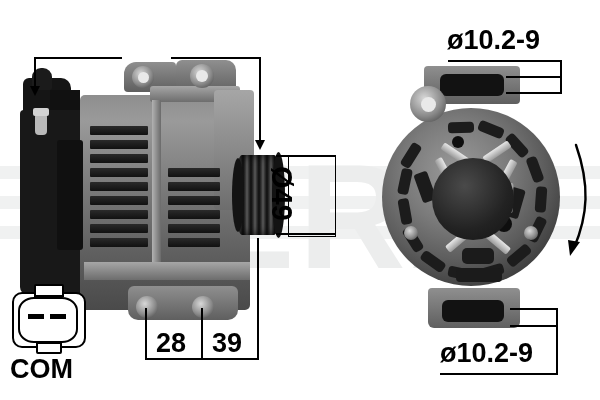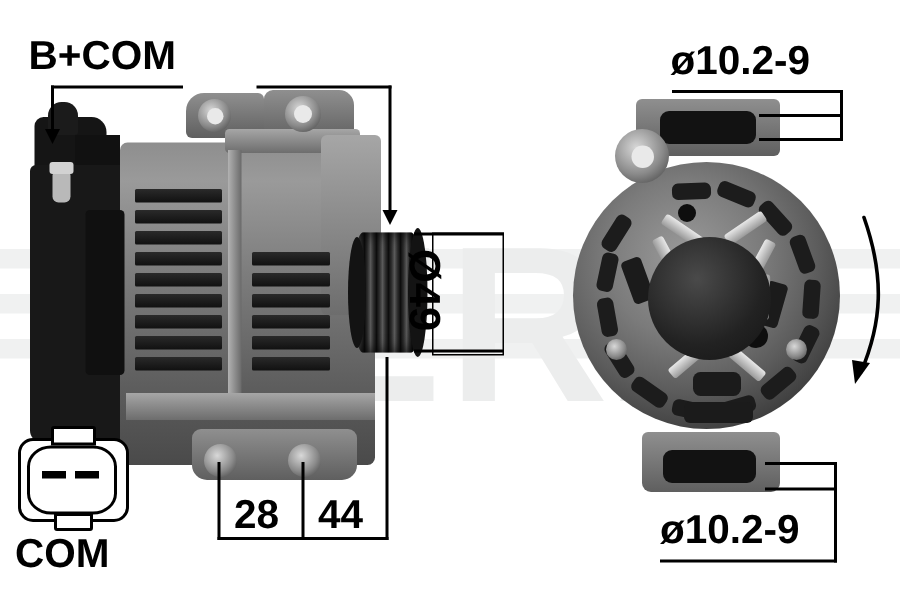--- a/index.html
+++ b/index.html
@@ -212,41 +212,40 @@
   <div class="fanblade" style="left:444px;top:236px;width:30px;height:8px;transform:rotate(-40deg);"></div>
   <div class="fanblade" style="left:482px;top:238px;width:30px;height:8px;transform:rotate(40deg);"></div>
 
   <div class="rear-hub" style="left:432px;top:158px;width:82px;height:82px;"></div>
 
   <div class="hole" style="left:404px;top:226px;width:14px;height:14px;"></div>
   <div class="hole" style="left:524px;top:226px;width:14px;height:14px;"></div>
   <div class="dark" style="left:496px;top:216px;width:16px;height:16px;border-radius:50%;background:#0e0e0e;"></div>
   <div class="dark" style="left:452px;top:136px;width:12px;height:12px;border-radius:50%;background:#0e0e0e;"></div>
 
-  <div class="lbl" style="left:19px;top:24px;font-size:27px;">B+COM</div>
   <div class="ln" style="left:34px;top:57px;width:88px;height:2px;"></div>
   <div class="ln" style="left:34px;top:57px;width:2px;height:31px;"></div>
   <div class="arrow-dn" style="left:30px;top:86px;"></div>
 
   <div class="ln" style="left:171px;top:57px;width:90px;height:2px;"></div>
   <div class="ln" style="left:259px;top:57px;width:2px;height:84px;"></div>
   <div class="arrow-dn" style="left:255px;top:140px;"></div>
 
   <div class="box" style="left:288px;top:155px;width:46px;height:80px;"></div>
   <div class="lbl" style="left:296px;top:166px;font-size:29px;transform:rotate(90deg);transform-origin:left top;">Ø49</div>
 
   <div class="ln" style="left:276px;top:155px;width:60px;height:2px;"></div>
   <div class="ln" style="left:276px;top:233px;width:60px;height:2px;"></div>
 
   <div class="ln" style="left:145px;top:308px;width:2px;height:52px;"></div>
   <div class="ln" style="left:201px;top:308px;width:2px;height:52px;"></div>
   <div class="ln" style="left:257px;top:238px;width:2px;height:122px;"></div>
   <div class="ln" style="left:145px;top:358px;width:114px;height:2px;"></div>
   <div class="lbl" style="left:156px;top:330px;font-size:27px;">28</div>
-  <div class="lbl" style="left:212px;top:330px;font-size:27px;">44</div>
+  <div class="lbl" style="left:212px;top:330px;font-size:27px;">39</div>
 
   <div class="lbl" style="left:447px;top:27px;font-size:27px;">ø10.2-9</div>
   <div class="ln" style="left:448px;top:60px;width:114px;height:2px;"></div>
   <div class="ln" style="left:560px;top:60px;width:2px;height:34px;"></div>
   <div class="ln" style="left:506px;top:76px;width:56px;height:2px;"></div>
   <div class="ln" style="left:506px;top:92px;width:56px;height:2px;"></div>
 
   <div class="lbl" style="left:440px;top:340px;font-size:27px;">ø10.2-9</div>
   <div class="ln" style="left:440px;top:373px;width:118px;height:2px;"></div>
   <div class="ln" style="left:556px;top:308px;width:2px;height:67px;"></div>

